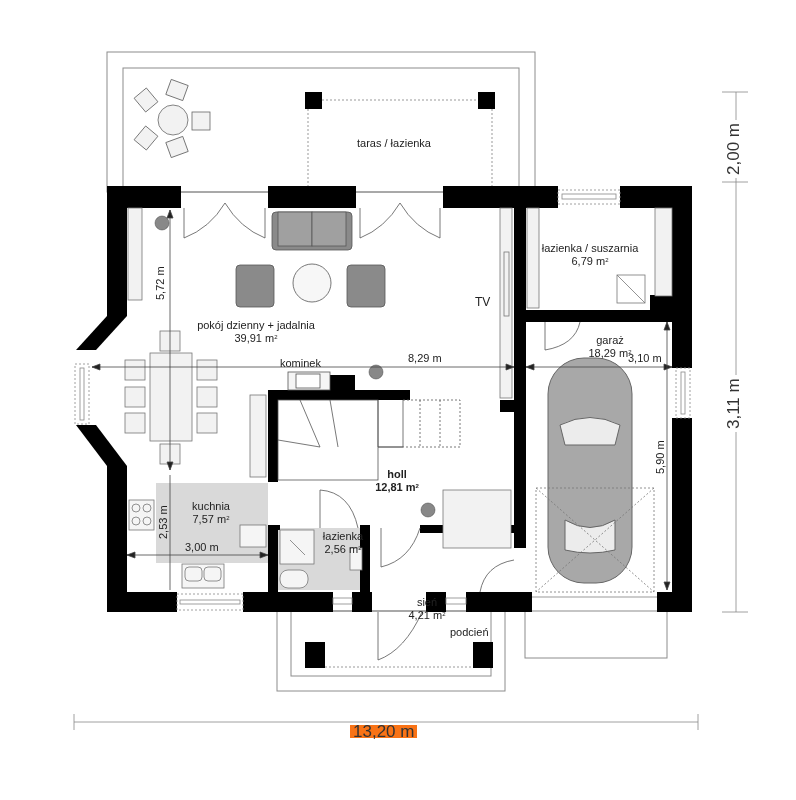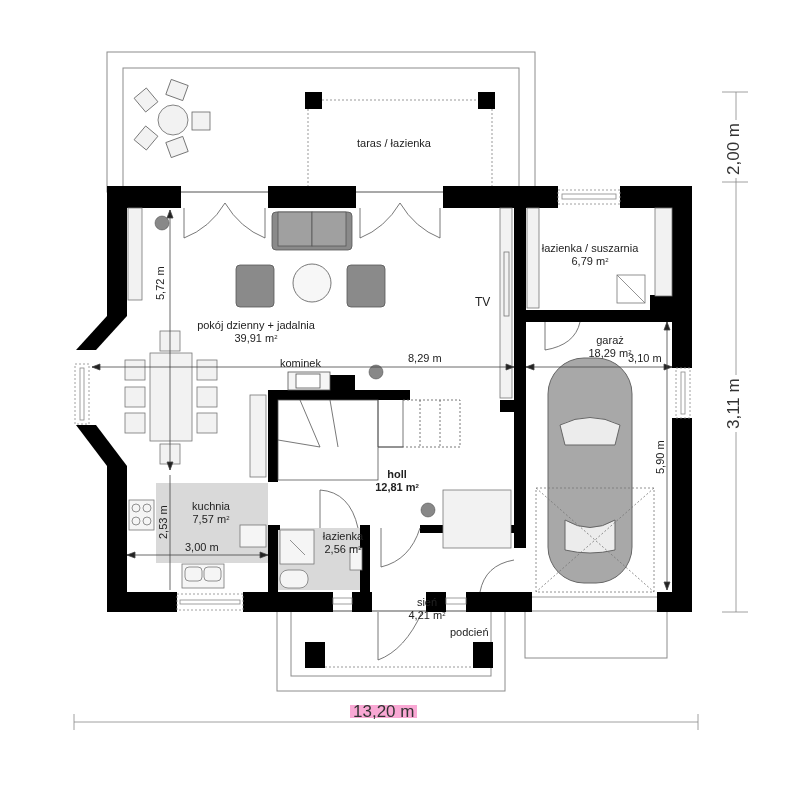--- a/index.html
+++ b/index.html
@@ -278,15 +278,15 @@
 <div class="lbl" style="left:280px;top:357px;">
   <span>kominek</span>
 </div>
 
 <div class="lbl dim vert" style="left:154px;top:300px;">5,72 m</div>
 <div class="lbl dim" style="left:408px;top:352px;">8,29 m</div>
 <div class="lbl dim" style="left:628px;top:352px;">3,10 m</div>
 <div class="lbl dim vert" style="left:654px;top:474px;">5,90 m</div>
 <div class="lbl dim vert" style="left:157px;top:539px;">2,53 m</div>
 <div class="lbl dim" style="left:185px;top:541px;">3,00 m</div>
-<div class="lbl dim-big" style="left:350px;top:705px;background:#f9a8d4;padding:0 3px;">13,20 m</div>
+<div class="lbl dim-big" style="left:350px;top:725px;background:#f97316;padding:0 3px;">13,20 m</div>
 <div class="lbl dim-big vert" style="left:727px;top:178px;background:#fff;padding:0 3px;">2,00 m</div>
 <div class="lbl dim-big vert" style="left:727px;top:432px;background:#fff;padding:0 3px;">3,11 m</div>
 
 </body></html>

